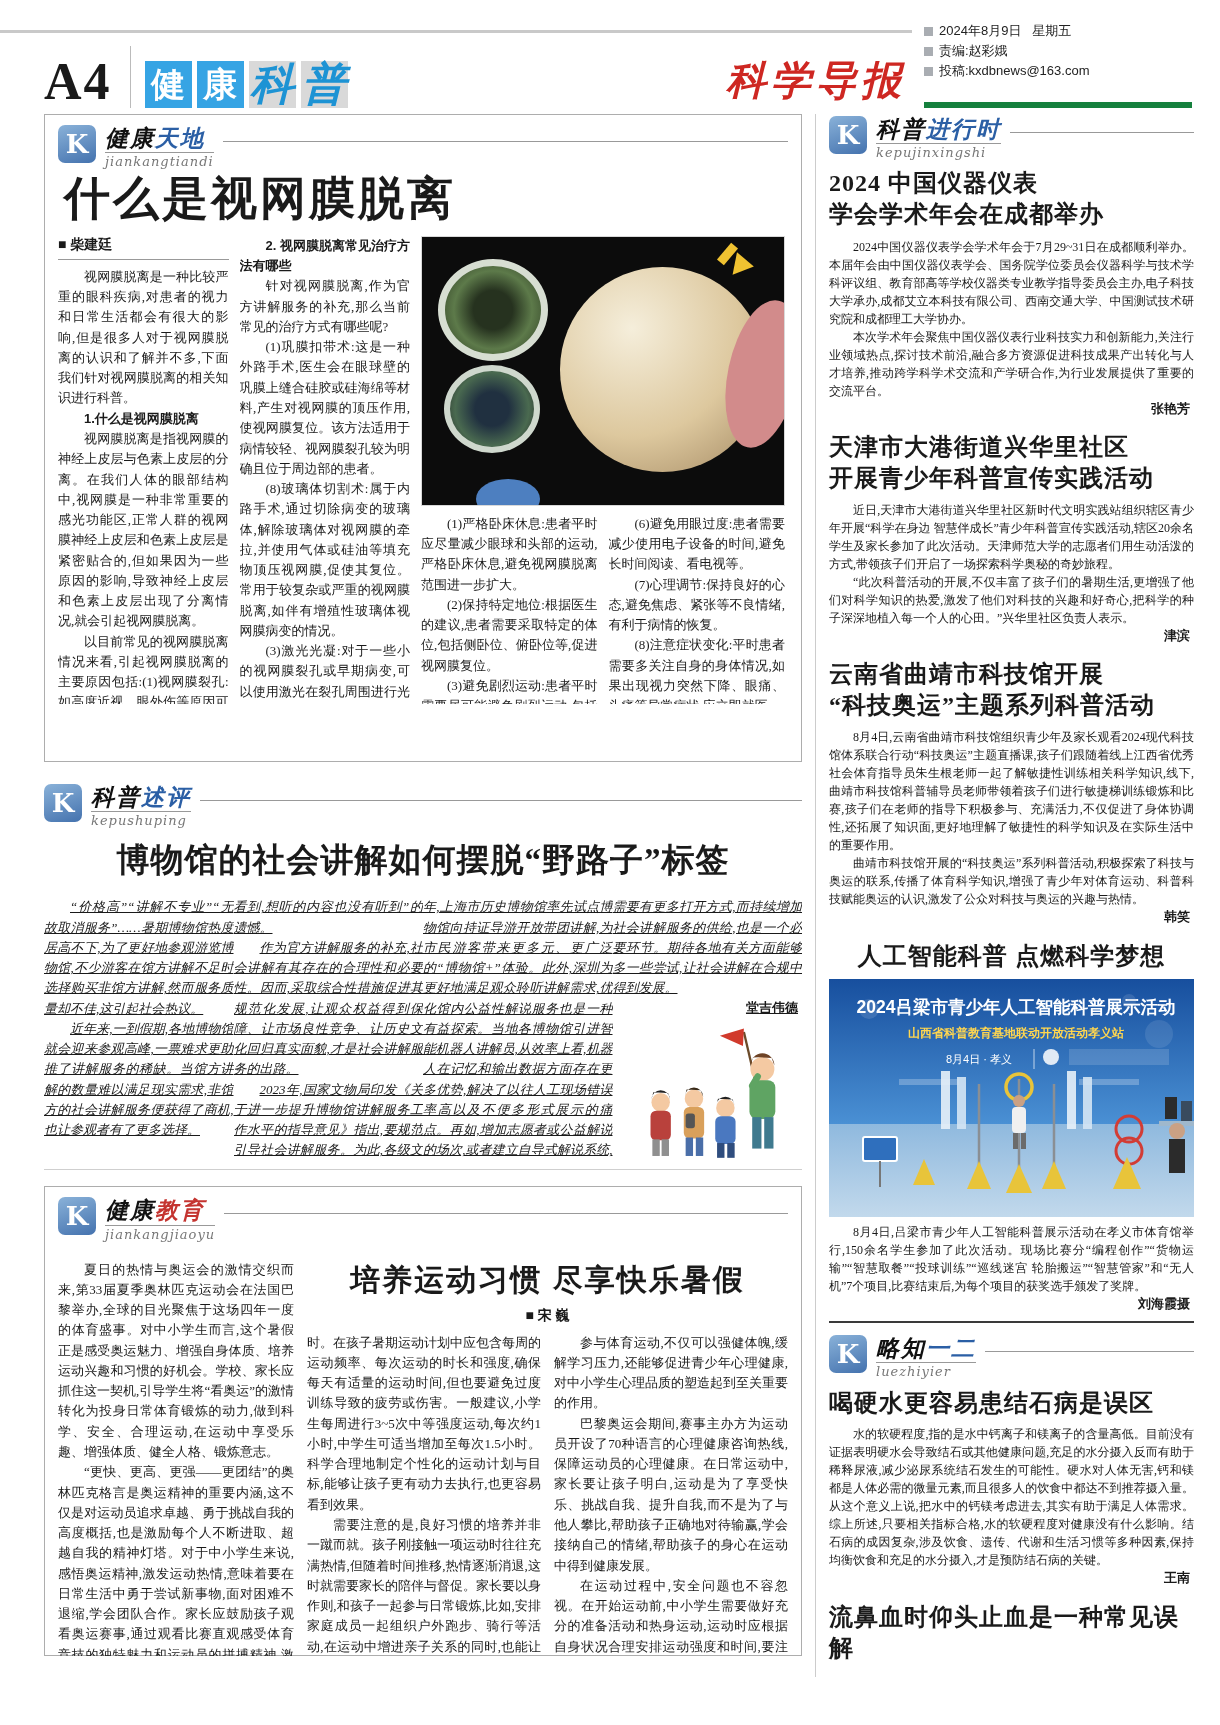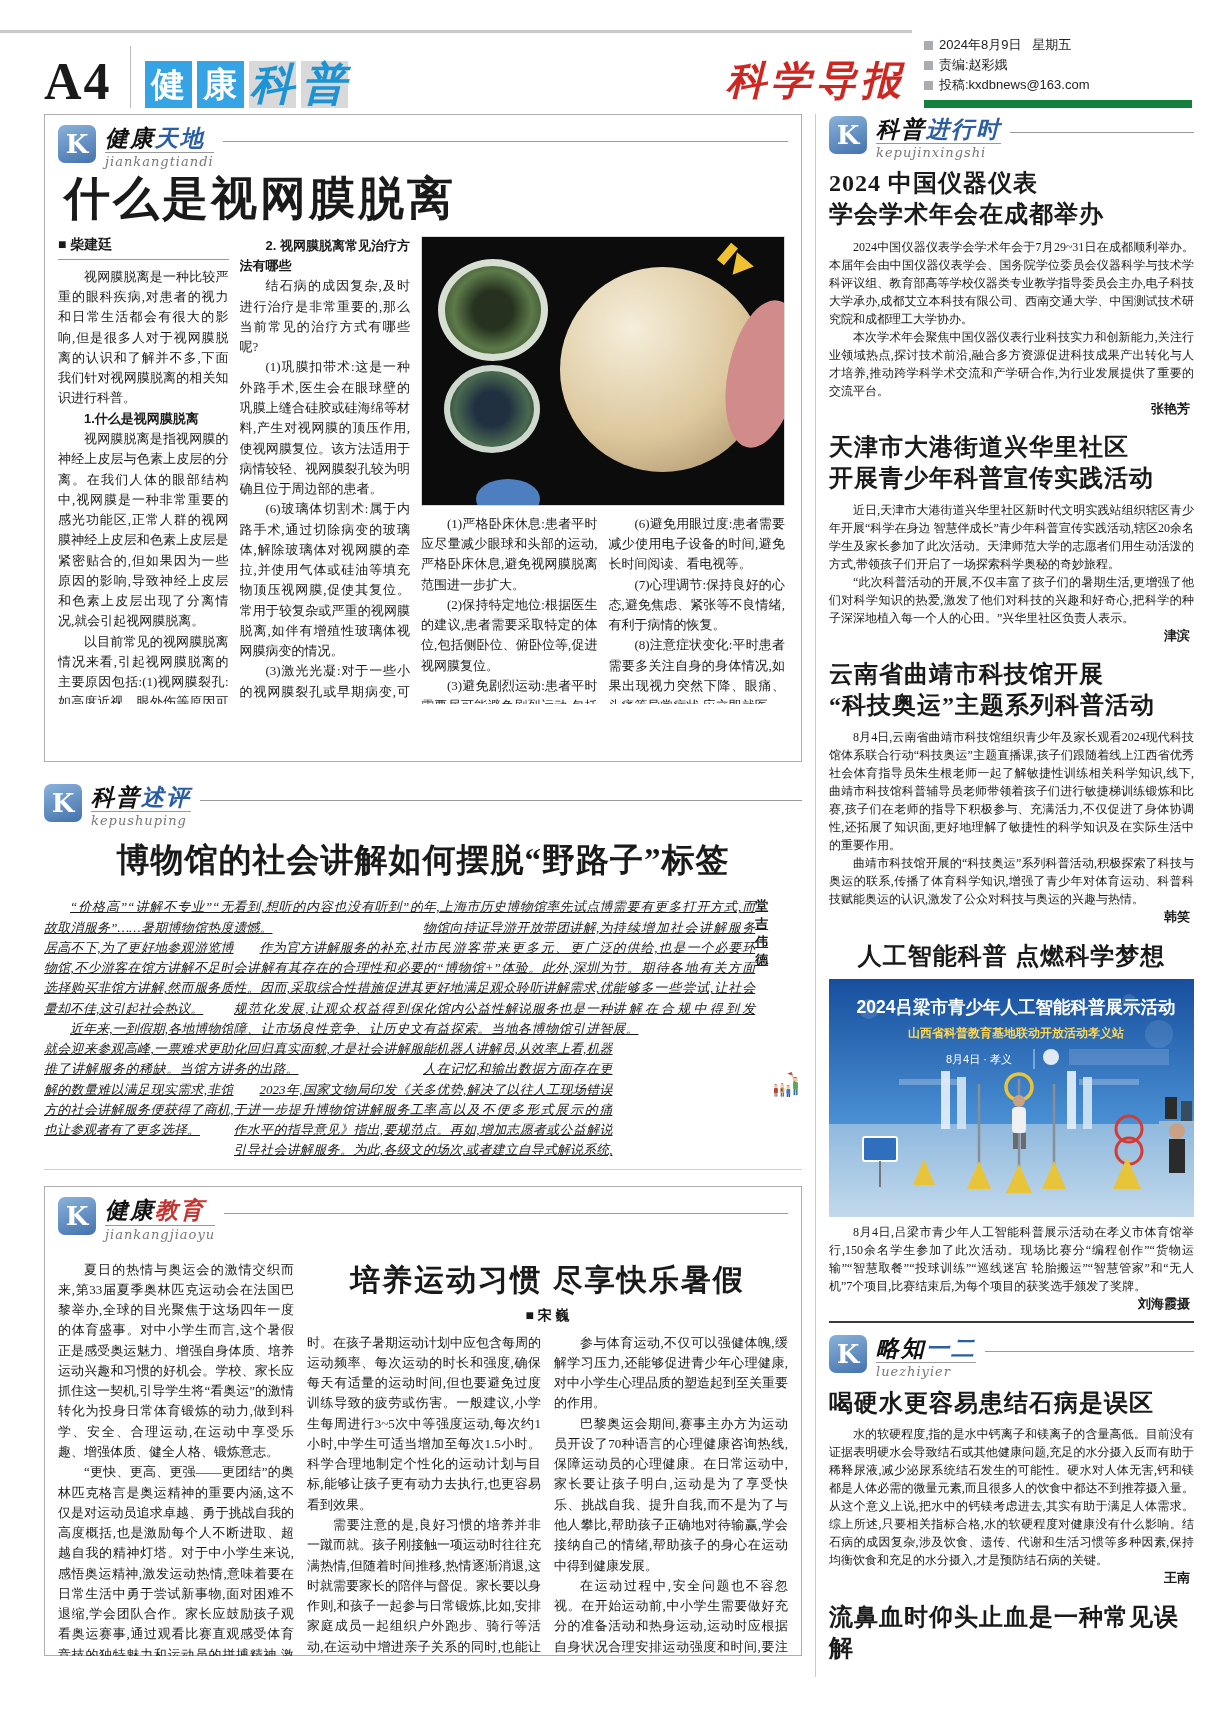--- a/index.html
+++ b/index.html
@@ -9,21 +9,21 @@
   .top-rule{position:absolute;left:0;top:30px;width:912px;height:3px;background:#c9c9c9;}
   .header{display:flex;align-items:flex-end;padding:36px 28px 0 44px;height:72px;position:relative;}
   .page-code{font:bold 52px "Liberation Serif",serif;letter-spacing:2px;line-height:1;}
   .hdr-div{width:1px;height:62px;background:#bbb;margin:0 14px 0 18px;}
   .mast{display:flex;gap:5px;align-items:flex-end;}
   .msq{width:47px;height:47px;display:flex;align-items:center;justify-content:center;line-height:1;}
   .msq.blue{background:#36a4e4;color:#fff;font:bold 34px "Liberation Sans",sans-serif;}
   .msq.gray{background:#d9d9d9;color:#1d93d4;font:bold italic 44px "DejaVu Serif",serif;overflow:visible;}
   .hdr-spacer{flex:1;}
   .paper-name{color:#ce2722;font:bold italic 40px "DejaVu Serif",serif;letter-spacing:5px;margin-right:18px;white-space:nowrap;}
-  .hdr-info{border-bottom:8px solid #15803d;padding-bottom:4px;min-width:268px;}
+  .hdr-info{border-bottom:6px solid #15803d;padding-bottom:20px;min-width:268px;}
   .hdr-info .row{display:flex;align-items:center;font:13px "Liberation Sans",sans-serif;color:#222;margin:2px 0;}
   .bullet{width:9px;height:9px;background:#a9adb2;display:inline-block;margin-right:6px;}
   
   .main{display:flex;padding:6px 26px 0 44px;gap:13px;}
   .left-col{width:758px;}
   .sidebar{flex:1;border-left:1px solid #ccc;padding-left:13px;max-height:1600px;overflow:hidden;}
   
   .sec-head{display:flex;align-items:flex-start;gap:9px;margin-bottom:4px;}
   .k-tile{flex:none;width:38px;height:38px;border-radius:7px;background:linear-gradient(160deg,#8ab2d9,#4472ae);
           color:#fff;font:bold 26px "DejaVu Serif",serif;display:flex;align-items:center;justify-content:center;}
@@ -64,21 +64,21 @@
           border:6px solid #cfd8cd;background:radial-gradient(circle,#203040 30%,#4a6a50 65%,#222);}
   .eye-blue{position:absolute;left:54px;bottom:-14px;width:64px;height:40px;border-radius:50%;background:#4d7fc0;}
   .eye-arrow{position:absolute;right:34px;top:20px;width:0;height:0;border-left:11px solid transparent;
              border-right:11px solid transparent;border-top:20px solid #f0c231;transform:rotate(40deg);}
   .eye-arrow-tail{position:absolute;right:52px;top:6px;width:9px;height:22px;background:#f0c231;transform:rotate(40deg);}
   
   .sec-kpsp{margin-bottom:16px;border-bottom:1px solid #cfcfcf;padding-bottom:10px;}
   .h2-museum{font:bold 33px "Liberation Serif",serif;text-align:center;letter-spacing:1px;margin:10px 0 14px;}
   .museum-body{display:flex;gap:0;height:262px;text-decoration:underline;}
   .museum-body .col{flex:1;}
-  .museum-c4{display:flex;flex-direction:row;}
+  .museum-c4{display:flex;flex-direction:column;}
   .cartoon{margin-top:4px;align-self:flex-end;}
   
   .box-jkjy{padding:10px 13px;height:470px;box-sizing:border-box;}
   .ex-grid{display:flex;gap:13px;height:396px;margin-top:18px;}
   .ex-col1{width:236px;}
   .ex-right{flex:1;display:flex;flex-direction:column;}
   .h2-ex{font:bold 30px "Liberation Sans",sans-serif;text-align:center;letter-spacing:2px;margin:0 0 6px;}
   .ex-byline{font:bold 14px "Liberation Sans",sans-serif;text-align:center;margin-bottom:8px;}
   .ex-cols{display:flex;gap:13px;flex:1;overflow:hidden;}
   .ex-cols .col{flex:1;}
@@ -141,23 +141,23 @@
             <div class="auth">■ 柴建廷</div>
             <div>
                 <p class="para">视网膜脱离是一种比较严重的眼科疾病,对患者的视力和日常生活都会有很大的影响,但是很多人对于视网膜脱离的认识和了解并不多,下面我们针对视网膜脱离的相关知识进行科普。</p>
                 <p class="para sub">1.什么是视网膜脱离</p>
                 <p class="para">视网膜脱离是指视网膜的神经上皮层与色素上皮层的分离。在我们人体的眼部结构中,视网膜是一种非常重要的感光功能区,正常人群的视网膜神经上皮层和色素上皮层是紧密贴合的,但如果因为一些原因的影响,导致神经上皮层和色素上皮层出现了分离情况,就会引起视网膜脱离。</p>
                 <p class="para">以目前常见的视网膜脱离情况来看,引起视网膜脱离的主要原因包括:(1)视网膜裂孔:如高度近视、眼外伤等原因可能导致视网膜出现裂孔,液化的玻璃体通过裂孔进入视网膜下,从而引起视网膜脱离。(2)玻璃体牵拉:玻璃体发生变性、液化等改变,对视网膜产生牵拉,可能导致视网膜脱离。(3)眼部炎症:某些眼部炎症,如葡萄膜炎等,可能影响视网膜的正常结构和功能,增加视网膜脱离的风险。</p>
               </div>
           </div>
           <div class="col">
               <p class="para sub">2. 视网膜脱离常见治疗方法有哪些</p>
-              <p class="para">结石病的成因复杂,及时进行治疗是非常重要的,那么当前常见的治疗方式有哪些呢?</p>
+              <p class="para">针对视网膜脱离,作为官方讲解服务的补充,那么当前常见的治疗方式有哪些呢?</p>
               <p class="para">(1)巩膜扣带术:这是一种外路手术,医生会在眼球壁的巩膜上缝合硅胶或硅海绵等材料,产生对视网膜的顶压作用,使视网膜复位。该方法适用于病情较轻、视网膜裂孔较为明确且位于周边部的患者。</p>
-              <p class="para">(6)玻璃体切割术:属于内路手术,通过切除病变的玻璃体,解除玻璃体对视网膜的牵拉,并使用气体或硅油等填充物顶压视网膜,促使其复位。常用于较复杂或严重的视网膜脱离,如伴有增殖性玻璃体视网膜病变的情况。</p>
+              <p class="para">(8)玻璃体切割术:属于内路手术,通过切除病变的玻璃体,解除玻璃体对视网膜的牵拉,并使用气体或硅油等填充物顶压视网膜,促使其复位。常用于较复杂或严重的视网膜脱离,如伴有增殖性玻璃体视网膜病变的情况。</p>
               <p class="para">(3)激光光凝:对于一些小的视网膜裂孔或早期病变,可以使用激光在裂孔周围进行光凝,形成瘢痕,以阻止视网膜脱离的进展。</p>
             </div>
         </div>
         <div class="retina-right">
           <div class="eye-photo">
             <div class="eye-d1"></div>
             <div class="eye-d2"></div>
             <div class="eyeball"></div>
             <div class="eye-tissue"></div>
             <div class="eye-blue"></div>

